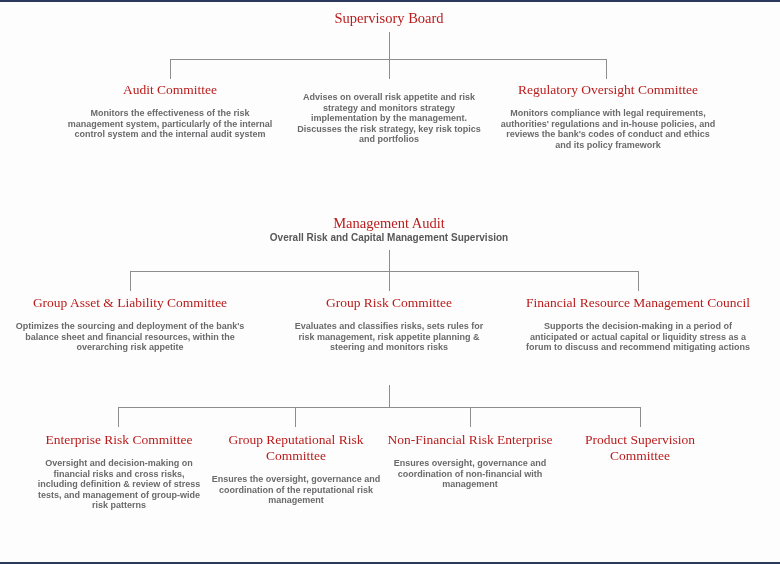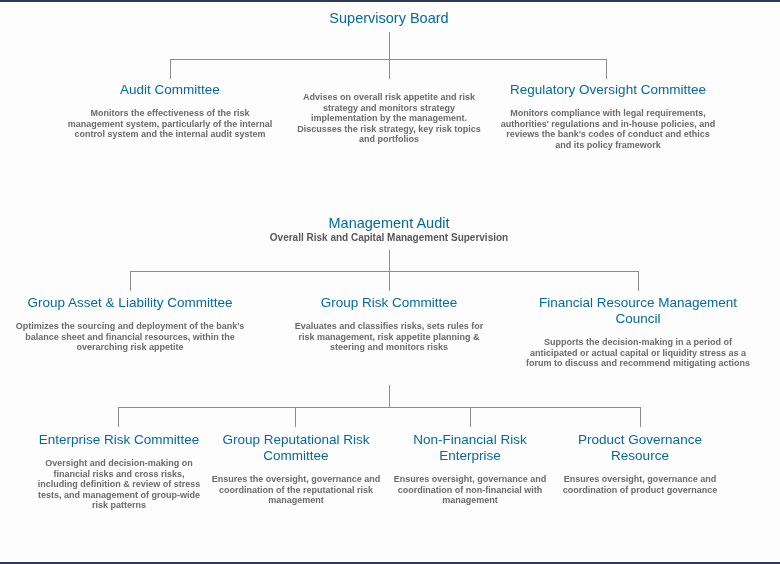--- a/index.html
+++ b/index.html
@@ -28,23 +28,24 @@
 
   
   .node {
     position: absolute;
     text-align: center;
     box-sizing: border-box;
   }
   .node-title {
     font-size: 13.5px;
     line-height: 16px;
-    color: #0369a1;
+    color: #b91c1c;
     font-weight: 400;
     white-space: pre-line;
+    font-family: Liberation Serif, serif;
   }
   .node-title.lg {
     font-size: 14.5px;
     line-height: 17px;
   }
   .node-desc {
     font-size: 9px;
     line-height: 10.6px;
     color: #6a6a6c;
     font-weight: bold;
@@ -143,17 +144,16 @@
     <div class="node-title">Group Reputational Risk Committee</div>
     <div class="node-desc">Ensures the oversight, governance and coordination of the reputational risk management</div>
   </div>
 
   <div class="node" style="left:384px; top:430px; width:172px;">
     <div class="node-title">Non-Financial Risk Enterprise</div>
     <div class="node-desc">Ensures oversight, governance and coordination of non-financial with management</div>
   </div>
 
   <div class="node" style="left:554px; top:430px; width:172px;">
-    <div class="node-title">Product Governance Resource</div>
-    <div class="node-desc">Ensures oversight, governance and coordination of product governance</div>
+    <div class="node-title">Product Supervision Committee</div>
   </div>
 
 </div>
 
 </body></html>

